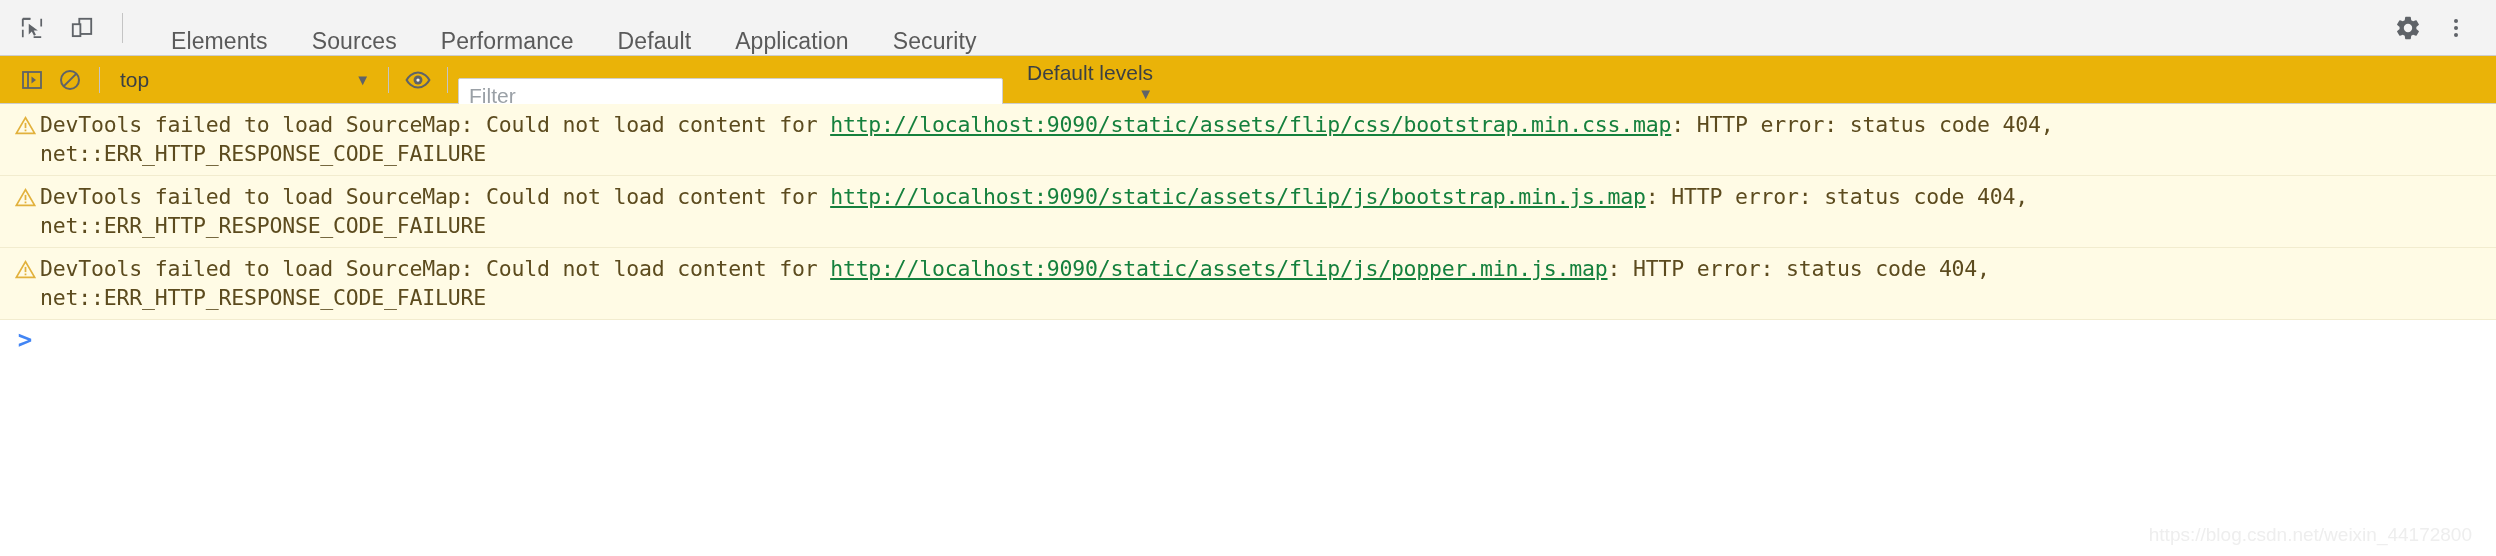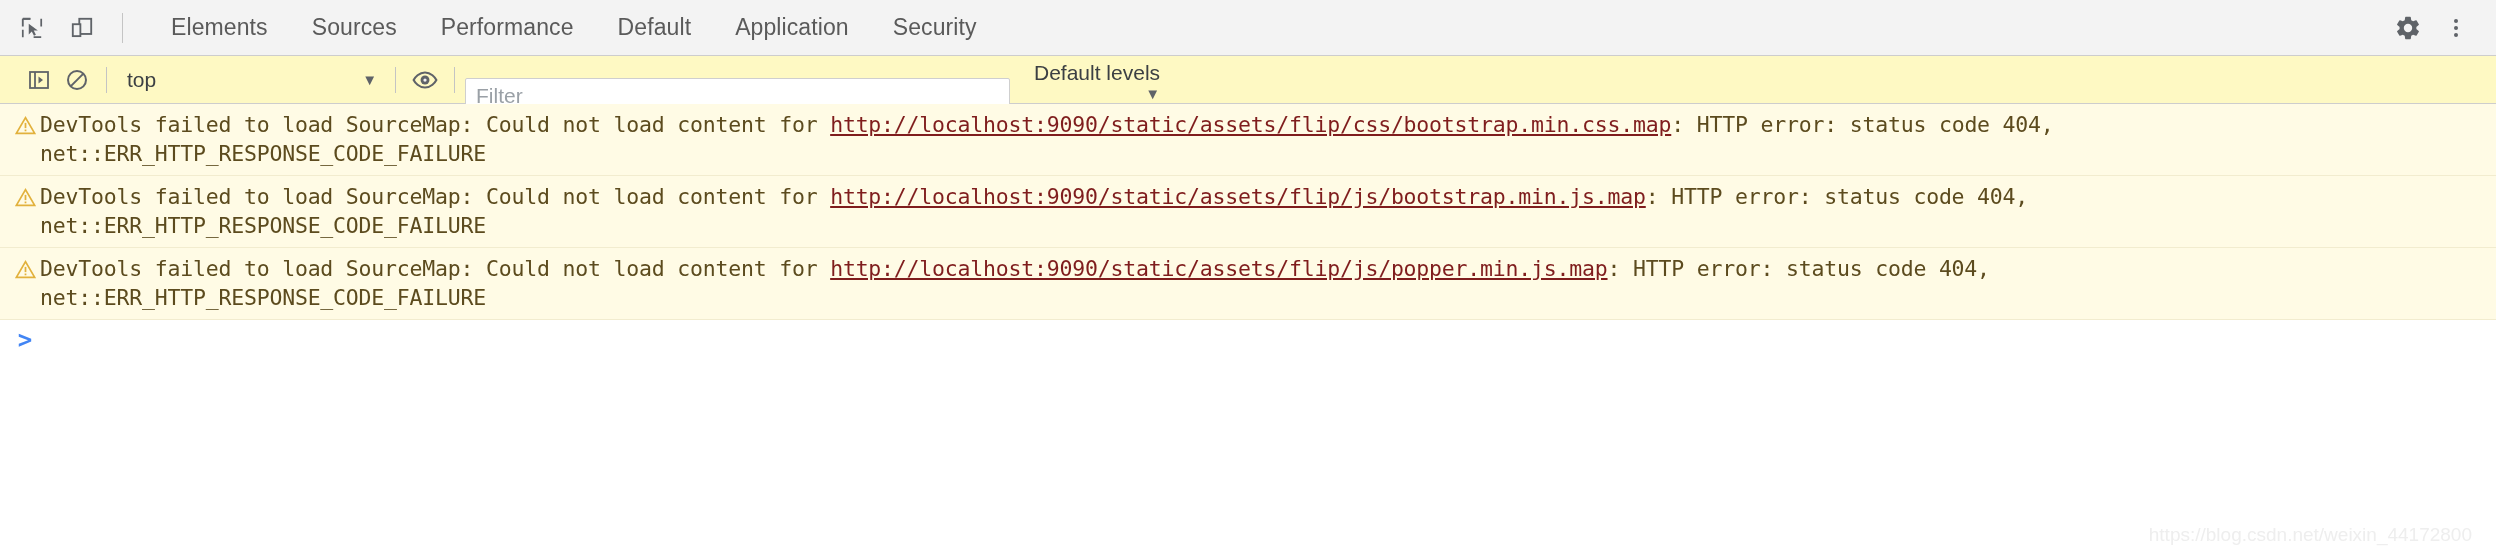--- a/index.html
+++ b/index.html
@@ -60,21 +60,21 @@
 
   .tabs {
     display: flex;
     align-items: stretch;
     height: 100%;
     margin-left: 14px;
   }
 
   .tab {
     display: flex;
-    align-items: center;
+    align-items: flex-end;
     padding: 0 22px;
     font-size: 23px;
     color: #5a5a5a;
     white-space: nowrap;
     position: relative;
     letter-spacing: 0.1px;
   }
 
   .tab.active {
     color: #202020;
@@ -95,26 +95,26 @@
     display: flex;
     align-items: center;
     padding-right: 18px;
     gap: 4px;
   }
 
   
   .filterbar {
     height: 48px;
     min-height: 48px;
-    background: #fef9c3;
+    background: #eab308;
     border-bottom: 1px solid #cdcdcd;
     display: flex;
     align-items: center;
     box-sizing: border-box;
-    padding-left: 20px;
+    padding-left: 13px;
   }
 
   .tb-icon {
     width: 38px;
     height: 38px;
     display: flex;
     align-items: center;
     justify-content: center;
     border-radius: 3px;
   }
@@ -208,21 +208,21 @@
     font-size: 21.5px;
     line-height: 29px;
     color: #5c4b1e;
     white-space: pre-wrap;
     word-break: break-all;
     padding-right: 20px;
     letter-spacing: -0.2px;
   }
 
   .msg-text a.url {
-    color: #7f1d1d;
+    color: #15803d;
     text-decoration: underline;
   }
 
   .prompt-row {
     display: flex;
     align-items: flex-start;
     height: 44px;
     padding-top: 6px;
     background: #ffffff;
   }

